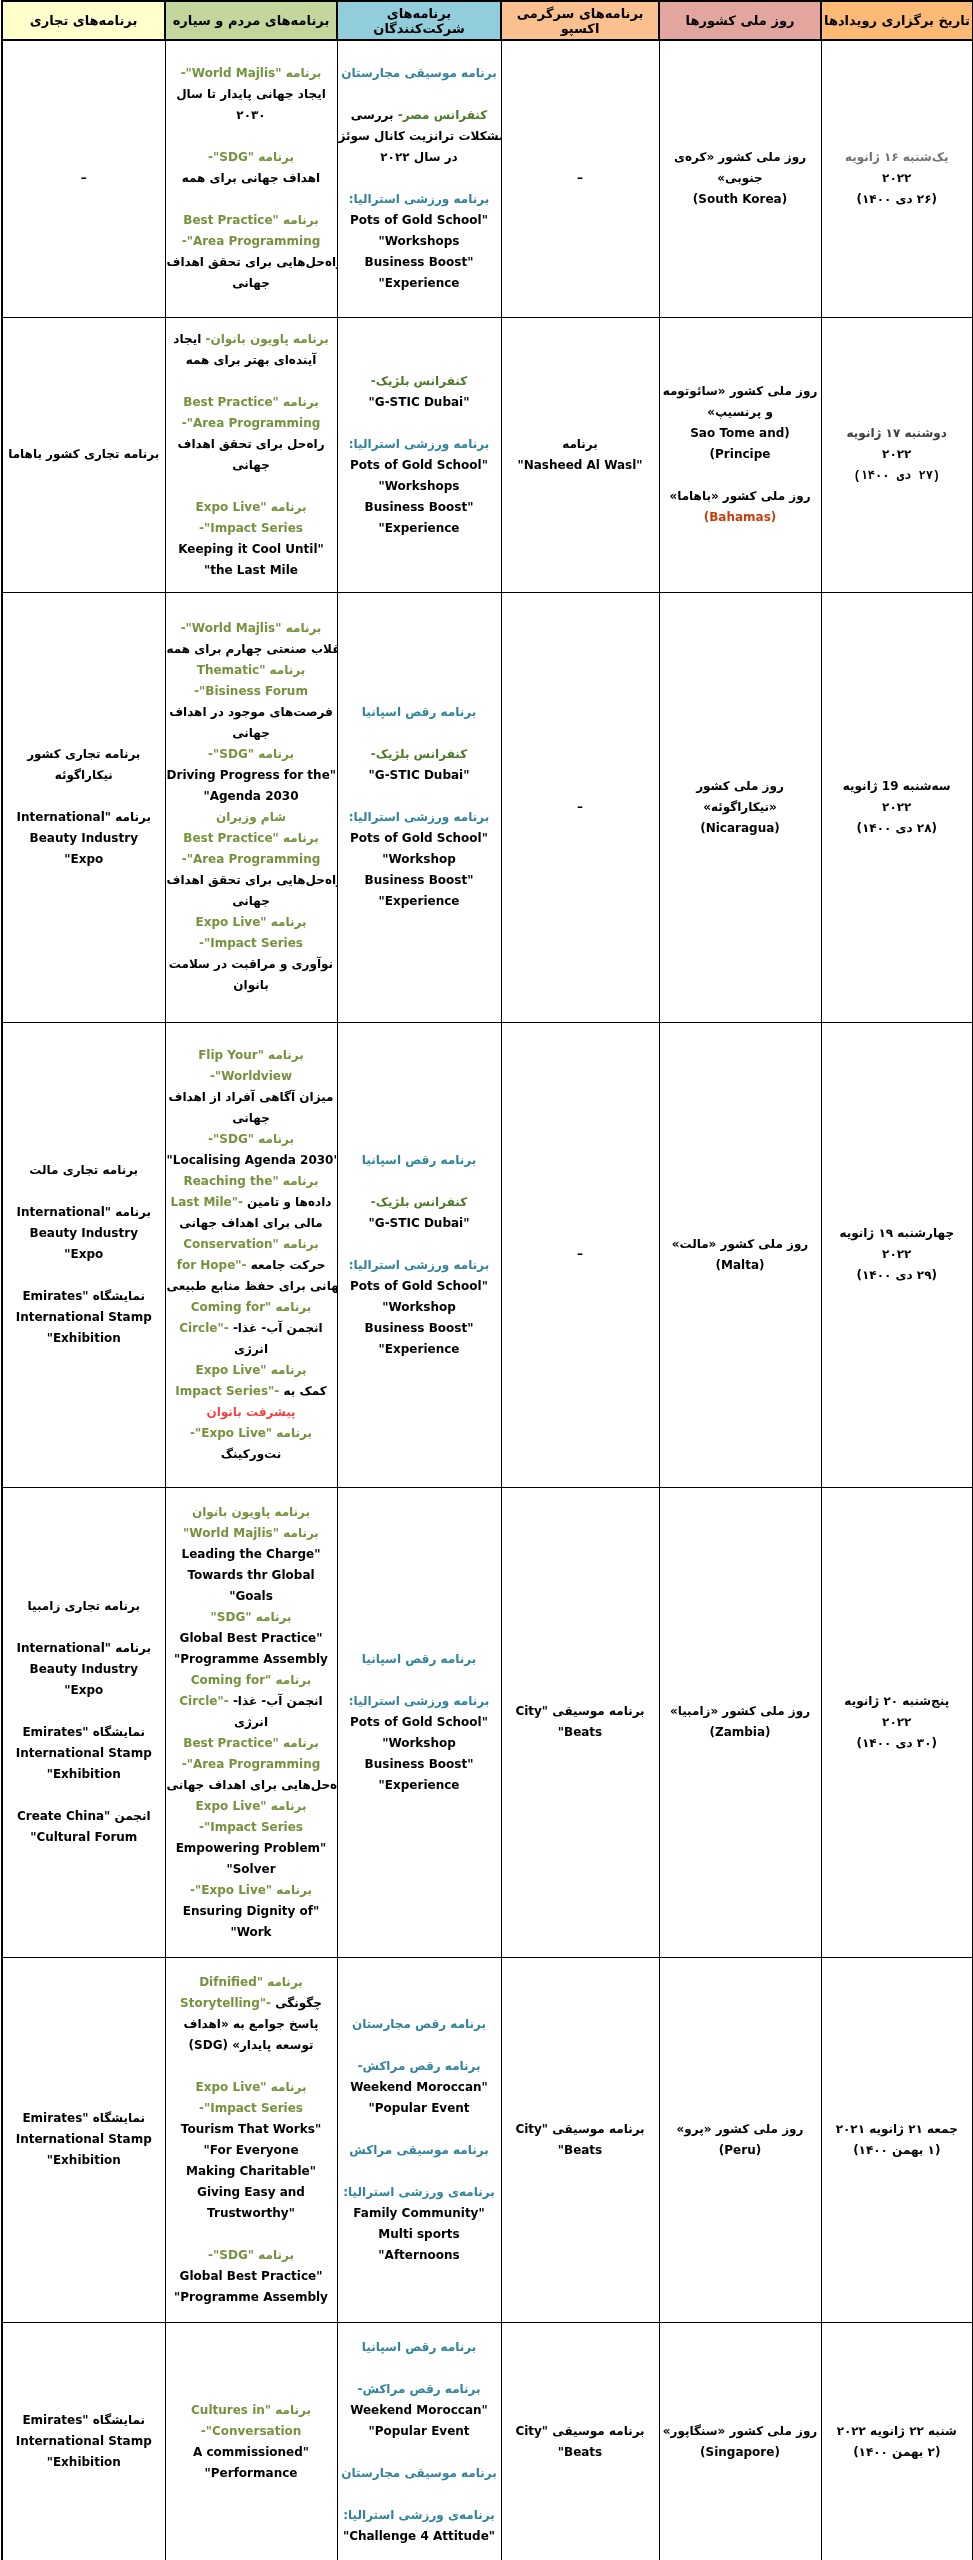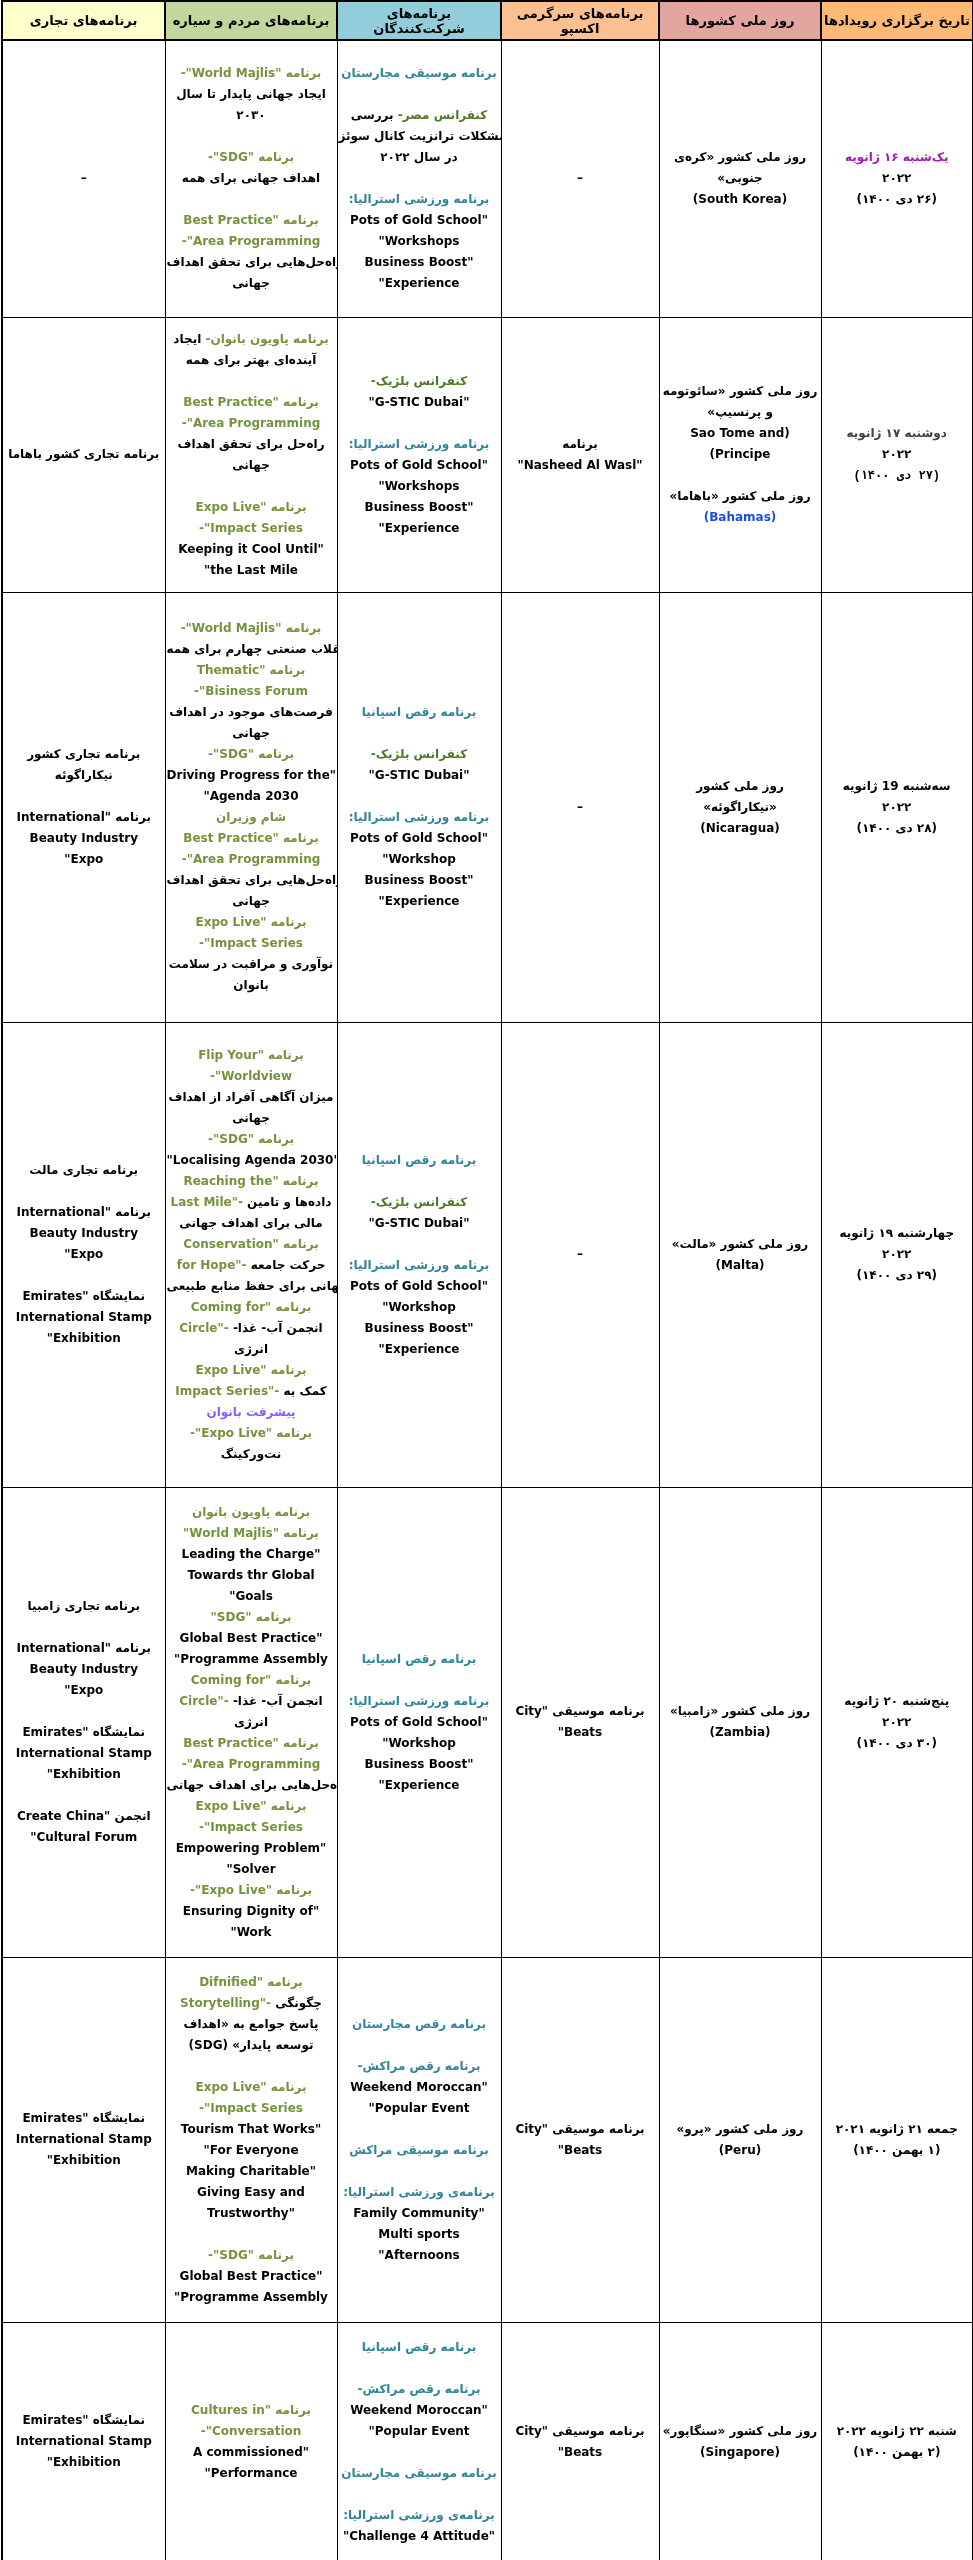--- a/index.html
+++ b/index.html
@@ -75,21 +75,21 @@
           </td>
           <td>
             <div class="line" dir="ltr"><bdi style="color: rgb(0, 0, 0);">–</bdi></div>
           </td>
           <td>
             <div class="line" dir="ltr"><bdi style="color: rgb(0, 0, 0);">روز ملی کشور «کره‌ی</bdi></div>
             <div class="line" dir="ltr"><bdi style="color: rgb(0, 0, 0);">جنوبی»</bdi></div>
             <div class="line" dir="ltr"><bdi style="color: rgb(0, 0, 0);">(South Korea)</bdi></div>
           </td>
           <td>
-            <div class="line" dir="ltr"><bdi style="color: #a21caf;">یک‌شنبه ۱۶ ژانویه</bdi></div>
+            <div class="line" dir="ltr"><bdi style="color: #737373;">یک‌شنبه ۱۶ ژانویه</bdi></div>
             <div class="line" dir="ltr"><bdi style="color: rgb(0, 0, 0);">۲۰۲۲</bdi></div>
             <div class="line" dir="ltr"><bdi style="color: rgb(0, 0, 0);">(۲۶ دی ۱۴۰۰)</bdi></div>
           </td>
         </tr>
         <tr>
           <td>
             <div class="line" dir="ltr"><bdi style="color: rgb(0, 0, 0);">برنامه تجاری کشور باهاما</bdi></div>
           </td>
           <td>
             <div class="line" dir="ltr"><bdi style="color: rgb(0, 0, 0);">ایجاد</bdi> <bdi style="color: rgb(118, 146, 60);">برنامه پاویون بانوان-</bdi></div>
@@ -119,21 +119,21 @@
             <div class="line" dir="ltr"><bdi style="color: rgb(0, 0, 0);">برنامه</bdi></div>
             <div class="line" dir="ltr"><bdi style="color: rgb(0, 0, 0);">"Nasheed Al Wasl"</bdi></div>
           </td>
           <td>
             <div class="line" dir="ltr"><bdi style="color: rgb(0, 0, 0);">روز ملی کشور «سائوتومه</bdi></div>
             <div class="line" dir="ltr"><bdi style="color: rgb(0, 0, 0);">و پرنسیپ»</bdi></div>
             <div class="line" dir="ltr"><bdi style="color: rgb(0, 0, 0);">Sao Tome and)</bdi></div>
             <div class="line" dir="ltr"><bdi style="color: rgb(0, 0, 0);">(Principe</bdi></div>
             <div class="line" dir="ltr"></div>
             <div class="line" dir="ltr"><bdi style="color: rgb(0, 0, 0);">روز ملی کشور «باهاما»</bdi></div>
-            <div class="line" dir="ltr"><bdi style="color: #1d4ed8; margin-top: 28px;">(Bahamas)</bdi></div>
+            <div class="line" dir="ltr"><bdi style="color: #c2410c; margin-top: 28px;">(Bahamas)</bdi></div>
           </td>
           <td>
             <div class="line" dir="ltr"><bdi style="color: #404040;">دوشنبه ۱۷ ژانویه</bdi></div>
             <div class="line" dir="ltr"><bdi style="color: rgb(0, 0, 0);">۲۰۲۲</bdi></div>
             <div class="line" dir="ltr"><bdi style="color: rgb(0, 0, 0); font-family: Liberation Mono, monospace;">(۲۷ دی ۱۴۰۰)</bdi></div>
           </td>
         </tr>
         <tr>
           <td>
             <div class="line" dir="ltr"><bdi style="color: rgb(0, 0, 0);">برنامه تجاری کشور</bdi></div>
@@ -212,21 +212,21 @@
             <div class="line" dir="ltr"><bdi style="color: rgb(118, 146, 60);">Last Mile"-</bdi> <bdi style="color: rgb(0, 0, 0);">داده‌ها و تامین</bdi></div>
             <div class="line" dir="ltr"><bdi style="color: rgb(0, 0, 0);">مالی برای اهداف جهانی</bdi></div>
             <div class="line" dir="ltr"><bdi style="color: rgb(118, 146, 60);">Conservation"</bdi> <bdi style="color: rgb(118, 146, 60);">برنامه</bdi></div>
             <div class="line" dir="ltr"><bdi style="color: rgb(118, 146, 60);">for Hope"-</bdi> <bdi style="color: rgb(0, 0, 0);">حرکت جامعه</bdi></div>
             <div class="line" dir="ltr"><bdi style="color: rgb(0, 0, 0);">جهانی برای حفظ منابع طبیعی</bdi></div>
             <div class="line" dir="ltr"><bdi style="color: rgb(118, 146, 60);">Coming for"</bdi> <bdi style="color: rgb(118, 146, 60);">برنامه</bdi></div>
             <div class="line" dir="ltr"><bdi style="color: rgb(118, 146, 60);">Circle"-</bdi> <bdi style="color: rgb(0, 0, 0);">انجمن آب- غذا-</bdi></div>
             <div class="line" dir="ltr"><bdi style="color: rgb(0, 0, 0);">انرژی</bdi></div>
             <div class="line" dir="ltr"><bdi style="color: rgb(118, 146, 60);">Expo Live"</bdi> <bdi style="color: rgb(118, 146, 60);">برنامه</bdi></div>
             <div class="line" dir="ltr"><bdi style="color: rgb(118, 146, 60);">Impact Series"-</bdi> <bdi style="color: rgb(0, 0, 0);">کمک به</bdi></div>
-            <div class="line" dir="ltr"><bdi style="color: #8b5cf6; margin-top: 42px;">پیشرفت بانوان</bdi></div>
+            <div class="line" dir="ltr"><bdi style="color: #ef4444; margin-top: 42px;">پیشرفت بانوان</bdi></div>
             <div class="line" dir="ltr"><bdi style="color: rgb(118, 146, 60);">-"Expo Live"</bdi> <bdi style="color: rgb(118, 146, 60);">برنامه</bdi></div>
             <div class="line" dir="ltr"><bdi style="color: rgb(0, 0, 0);">نت‌ورکینگ</bdi></div>
           </td>
           <td>
             <div class="line" dir="ltr"><bdi style="color: rgb(49, 132, 155);">برنامه رقص اسپانیا</bdi></div>
             <div class="line" dir="ltr"></div>
             <div class="line" dir="ltr"><bdi style="color: rgb(78, 122, 40);">کنفرانس بلژیک-</bdi></div>
             <div class="line" dir="ltr"><bdi style="color: rgb(0, 0, 0);">"G-STIC Dubai"</bdi></div>
             <div class="line" dir="ltr"></div>
             <div class="line" dir="ltr"><bdi style="color: rgb(49, 132, 155);">برنامه ورزشی استرالیا:</bdi></div>

